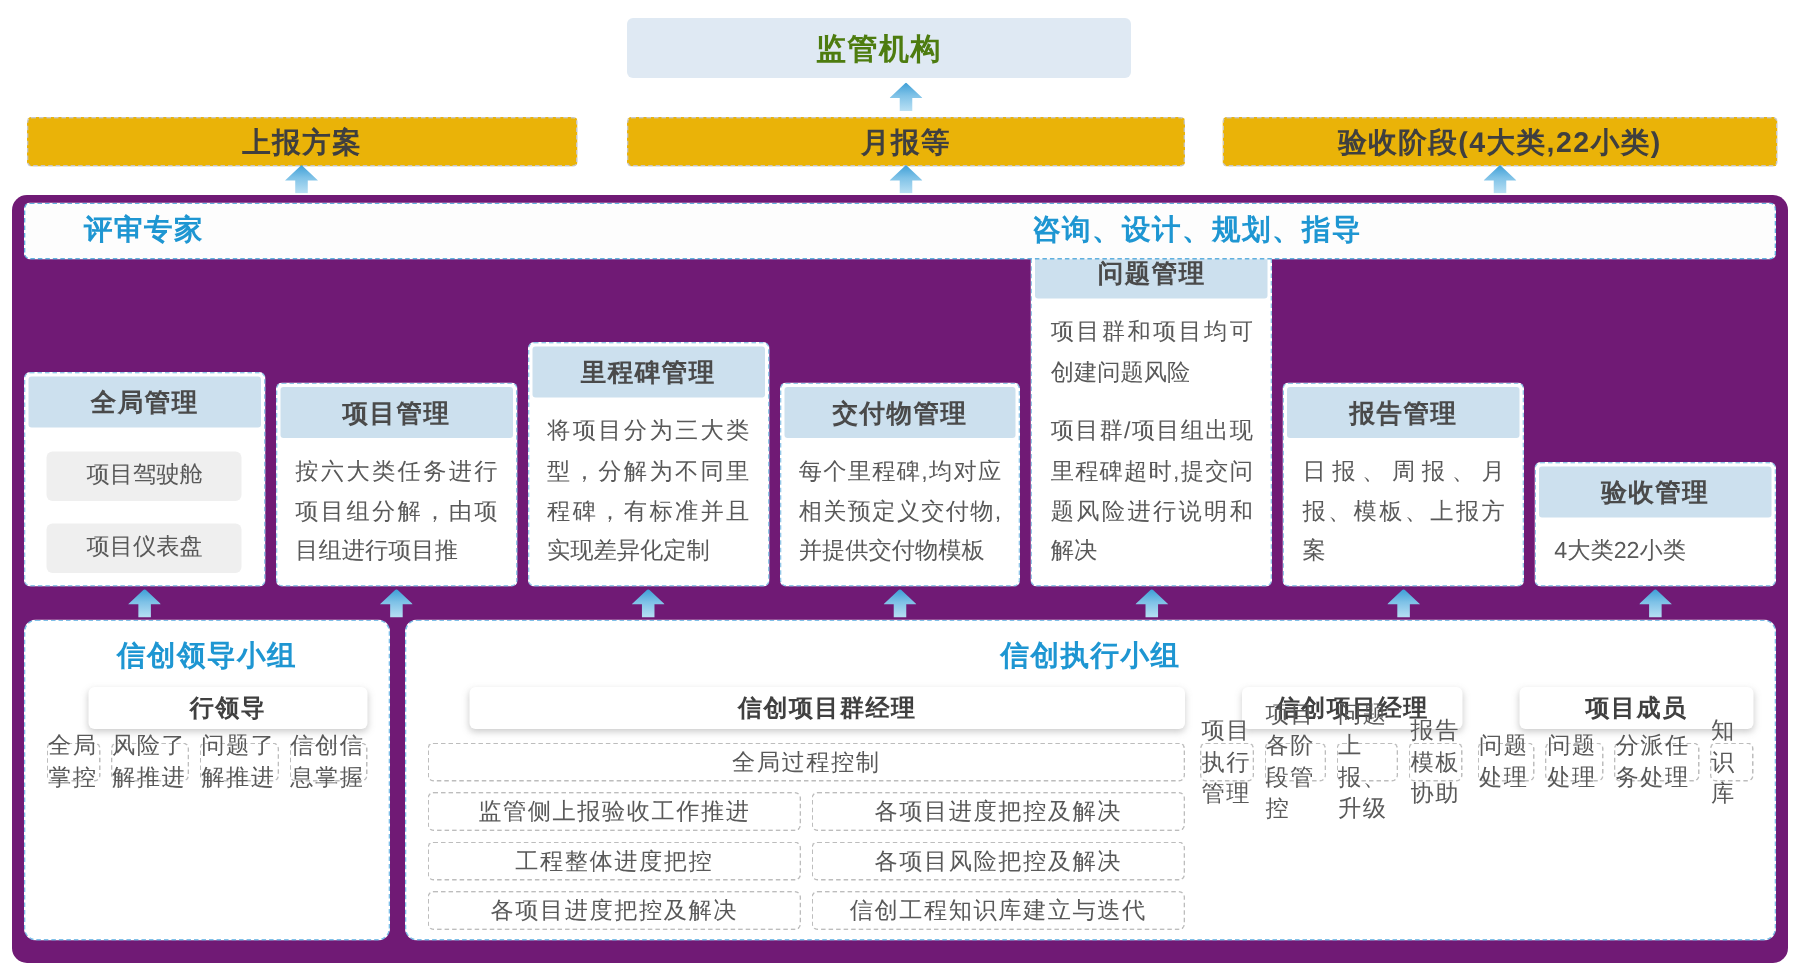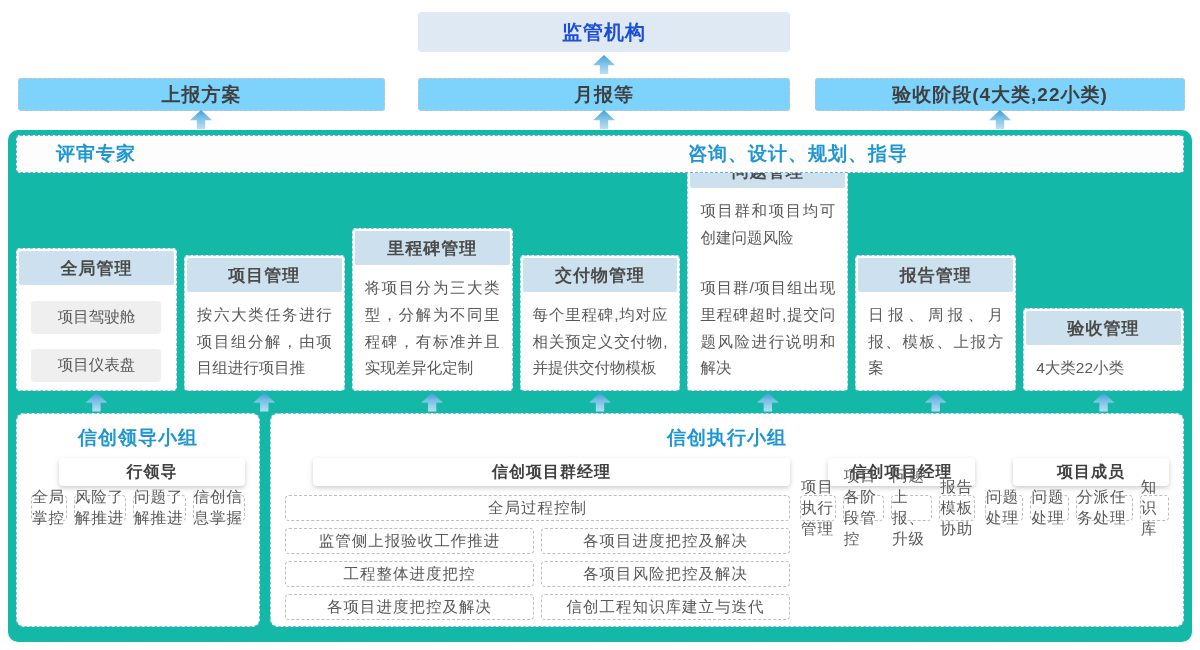--- a/index.html
+++ b/index.html
@@ -2,56 +2,56 @@
 <html><head>
 <meta charset="utf-8">
 <style>
   * { margin:0; padding:0; box-sizing:border-box; }
   html,body { width:1200px; height:650px; background:#ffffff;
     font-family:"Liberation Sans","DejaVu Sans",sans-serif; }
   #page { position:relative; width:1200px; height:650px; overflow:hidden; }
   .abs { position:absolute; }
 
   
-  .reg-box { left:418px; top:12px; width:372px; height:40px; background:#dfe9f3;
+  .reg-box { left:418px; top:12px; width:336px; height:40px; background:#dfe9f3;
     border-radius:4px; display:flex; align-items:center; justify-content:center;
-    color:#1d4ed8; font-size:20px; font-weight:bold; letter-spacing:1px; }
-
-  
-  .top-box { top:78px; height:33px; background:#7dd3fc; border:1px dashed #c7c7c7;
+    color:#4d7c0f; font-size:20px; font-weight:bold; letter-spacing:1px; }
+
+  
+  .top-box { top:78px; height:33px; background:#eab308; border:1px dashed #c7c7c7;
     border-radius:3px; display:flex; align-items:center; justify-content:center;
     color:#3f3f3f; font-size:19px; font-weight:bold; letter-spacing:1px; }
 
   
   .arrow { width:22px; height:19px;
     clip-path:polygon(50% 0, 100% 54%, 69% 54%, 69% 100%, 31% 100%, 31% 54%, 0 54%);
     background:linear-gradient(180deg,#3e9fd7 0%, #7fc2e7 45%, #b9e0f4 100%); }
 
   
-  .container { left:8px; top:130px; width:1184px; height:512px; background:#14b8a6;
+  .container { left:8px; top:130px; width:1184px; height:512px; background:#701a75;
     border-radius:10px; padding:5px 8px 0 8px; }
 
   .expert-bar { position:relative; height:38px; margin-bottom:6px; background:#fdfdfd;
     border:1px dashed #62b1df; border-radius:4px; }
   .expert-bar .blue-title { position:absolute; top:0; height:36px; line-height:36px; }
   .blue-title { color:#1e96d2; font-size:19px; font-weight:bold; letter-spacing:1px; }
 
   .cols { display:flex; gap:7px; height:212px;align-items:flex-end; }
   .col { flex:1; background:#ffffff; border:1px dashed #92c7e8; border-radius:4px;
     overflow:hidden; }
   .col-h { height:34px; margin:2px; background:#cce0ee; border-radius:2px;
     display:flex; align-items:center; justify-content:center;
     color:#4a4a4a; font-size:17px; font-weight:bold; letter-spacing:1px; }
   .col-b { padding:8px 12px; color:#595959; font-size:15.5px; line-height:1.72;
     text-align:justify; }
   .chip { width:130px; height:33px; margin:0 auto; background:#efefef; border-radius:4px;
     display:flex; align-items:center; justify-content:center; color:#595959;
     font-size:15.5px; text-align:center; }
   .chip + .chip { margin-top:15px; }
-  .col-b p + p { margin-top:24px; }
+  .col-b p + p { margin-top:13px; }
 
   .arrow-row { display:flex; gap:7px; height:22px; align-items:center; }
   .arrow-cell { flex:1; display:flex; justify-content:center; }
 
   
   .bottom-row { display:flex; gap:10px; height:214px; }
   .group { background:#ffffff; border:1.5px dashed #7fc0e8; border-radius:8px;
     padding:7px 14px 8px 14px; }
   .group-lead { width:244px; }
   .group-exec { flex:1; }

